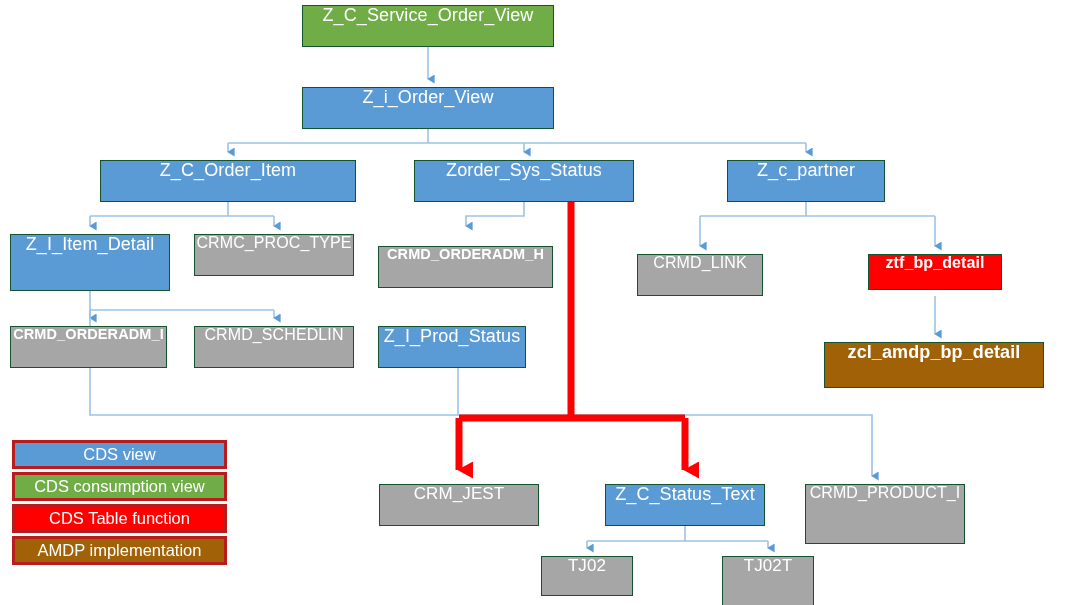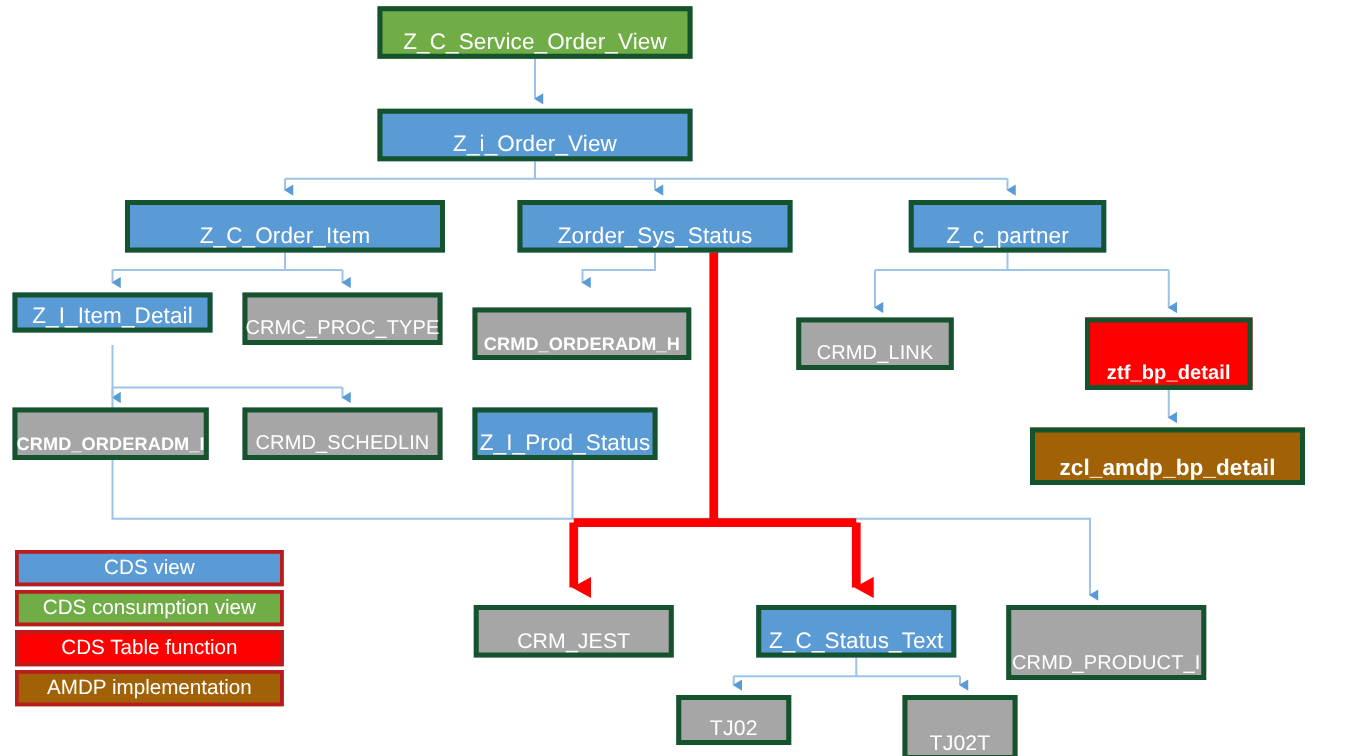--- a/index.html
+++ b/index.html
@@ -22,23 +22,23 @@
     position: absolute;
     left: 0;
     top: 0;
     width: 1080px;
     height: 605px;
     pointer-events: none;
   }
   .node {
     position: absolute;
     box-sizing: border-box;
-    border: 4px solid #14532d;
+    border: 1px solid #14532d;
     display: flex;
-    align-items: flex-end;
+    align-items: flex-start;
     justify-content: center;
     text-align: center;
     color: #ffffff;
     letter-spacing: .1px;
     line-height: 1.05;
     white-space: nowrap;
     z-index: 3;
   }
   .t-cds        { background: #5B9BD5; }
   .t-consume    { background: #70AD47; }
@@ -134,33 +134,33 @@
       </div>
       <div class="node t-cds" style="left: 100px; top: 160px; width: 256px; height: 42px; font-size: 18px;">
         <span>Z_C_Order_Item</span>
       </div>
       <div class="node t-cds" style="left: 414px; top: 160px; width: 220px; height: 42px; font-size: 18px;">
         <span>Zorder_Sys_Status</span>
       </div>
       <div class="node t-cds" style="left: 727px; top: 160px; width: 158px; height: 42px; font-size: 18px;">
         <span>Z_c_partner</span>
       </div>
-      <div class="node t-cds" style="left: 10px; top: 234px; width: 160px; height: 32px; font-size: 18px;">
+      <div class="node t-cds" style="left: 10px; top: 234px; width: 160px; height: 57px; font-size: 18px;">
         <span>Z_I_Item_Detail</span>
       </div>
       <div class="node t-table" style="left: 194px; top: 234px; width: 160px; height: 42px; font-size: 16px;">
         <span>CRMC_PROC_TYPE</span>
       </div>
       <div class="node t-table bold" style="left: 378px; top: 234px; width: 175px; height: 42px; font-size: 14.5px; margin-top: 12px;">
         <span>CRMD_ORDERADM_H</span>
       </div>
       <div class="node t-table" style="left: 637px; top: 254px; width: 126px; height: 42px; font-size: 16px;">
         <span>CRMD_LINK</span>
       </div>
-      <div class="node t-tablefunc bold" style="left: 868px; top: 254px; width: 134px; height: 58px; font-size: 16px;">
+      <div class="node t-tablefunc bold" style="left: 868px; top: 254px; width: 134px; height: 36px; font-size: 16px;">
         <span>ztf_bp_detail</span>
       </div>
       <div class="node t-table bold" style="left: 10px; top: 326px; width: 157px; height: 42px; font-size: 14.5px;">
         <span>CRMD_ORDERADM_I</span>
       </div>
       <div class="node t-table" style="left: 194px; top: 326px; width: 160px; height: 42px; font-size: 16px;">
         <span>CRMD_SCHEDLIN</span>
       </div>
       <div class="node t-cds" style="left: 378px; top: 326px; width: 148px; height: 42px; font-size: 18px;">
         <span>Z_I_Prod_Status</span>

